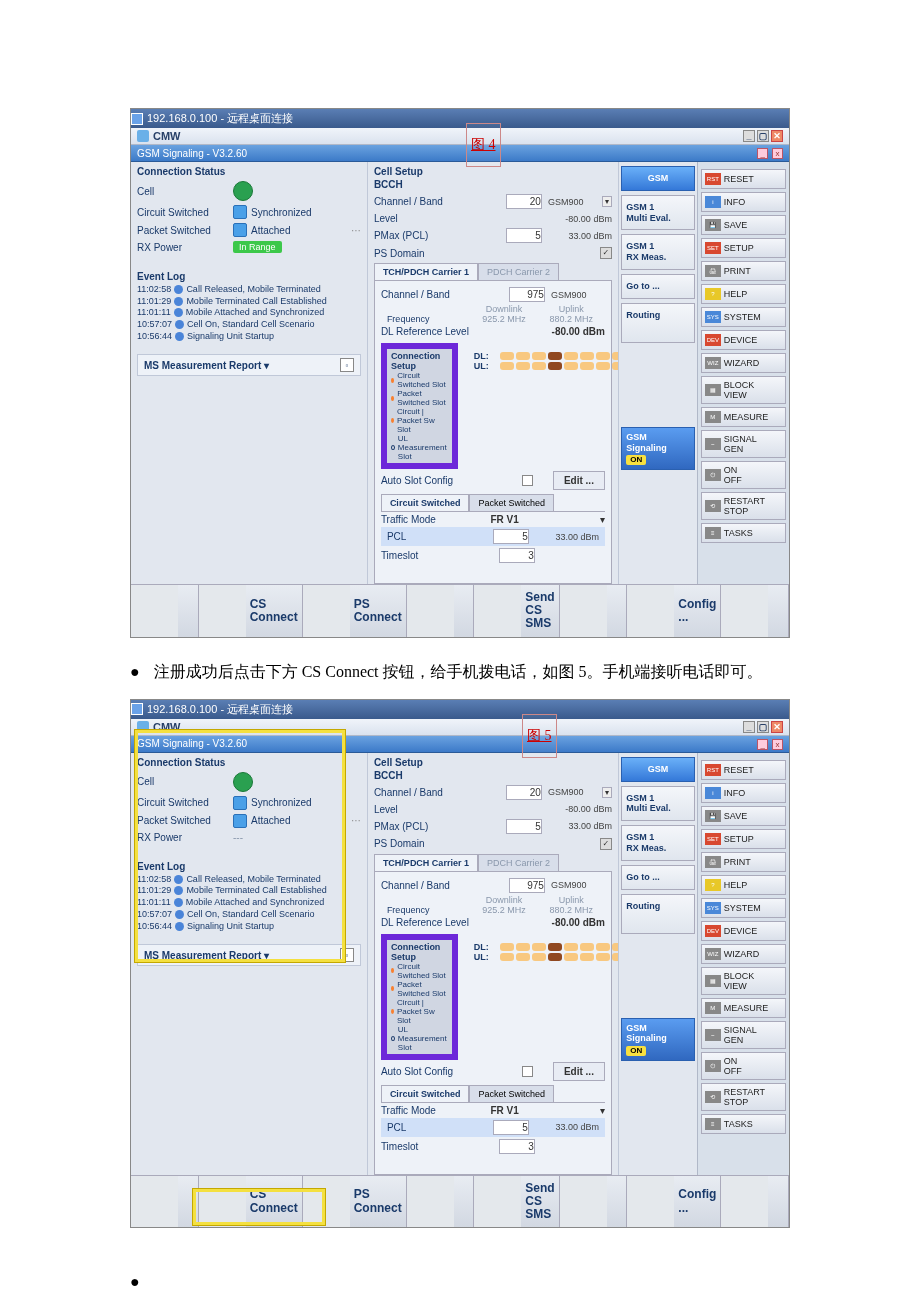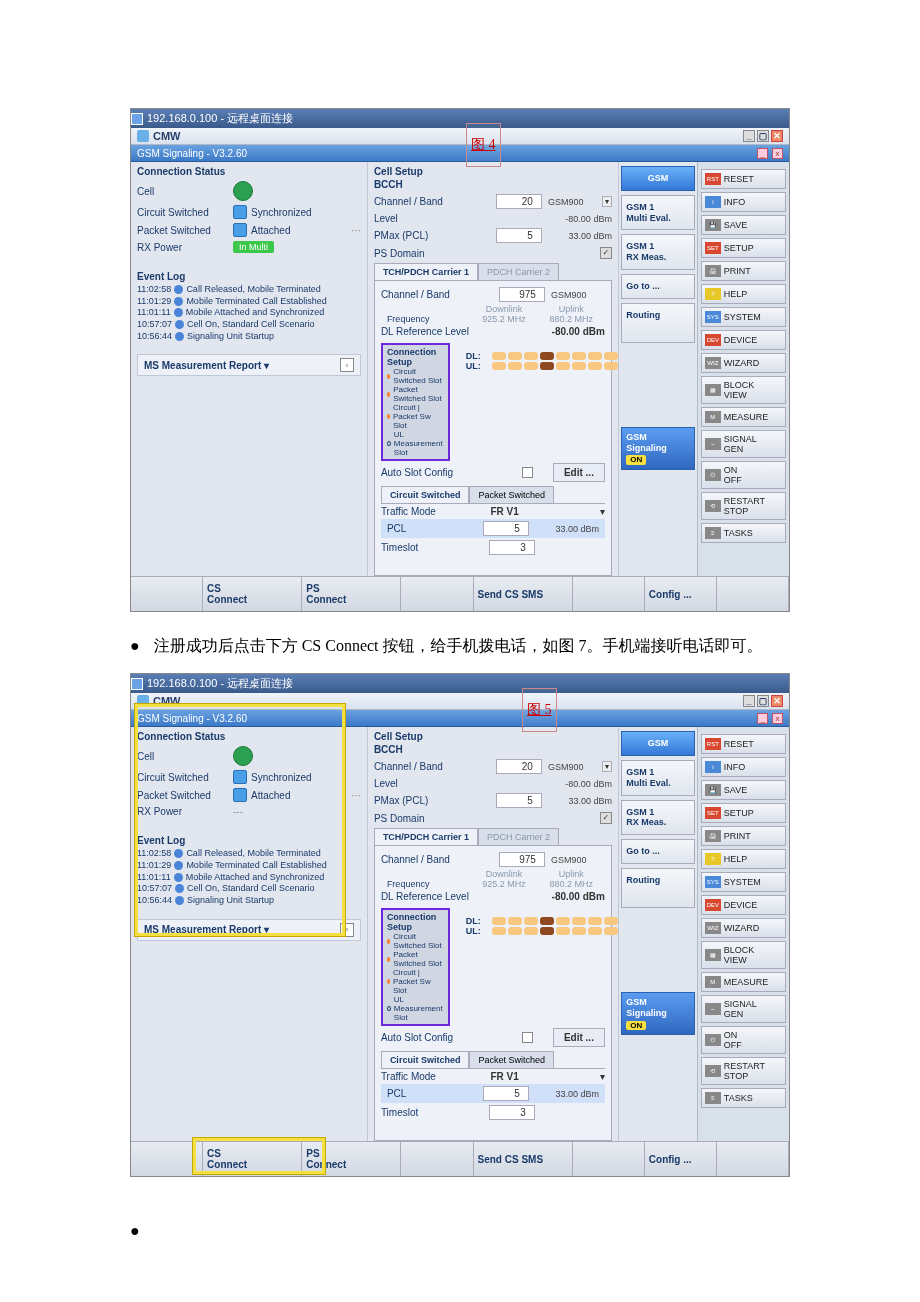--- a/index.html
+++ b/index.html
@@ -71,30 +71,30 @@
   .ms-report {
     margin:6px; padding:3px 6px;
     background:#eef2f8; border:1px solid #c0c8d8;
     font-weight:bold; color:#1a3a6a; font-size:10px;
     display:flex; justify-content:space-between; align-items:center;
   }
   .ms-report .box { width:14px; height:14px; border:1px solid #888; background:#fff; display:flex; align-items:center; justify-content:center; font-size:8px; }
   .mid-title { font-weight:bold; color:#1a3a6a; font-size:10px; padding:4px 6px 0 6px; }
   .form-row { display:flex; align-items:center; padding:2px 6px; font-size:10px; color:#333; }
   .form-row .fl { flex:1; color:#1a3a6a; }
-  .form-row .fv { width:46px; text-align:right; padding:1px 8px; background:#fff; border:1px solid #aab; }
+  .form-row .fv { width:36px; text-align:right; padding:1px 0; background:#fff; border:1px solid #aab; }
   .form-row .fu { width:60px; padding-left:6px; color:#444; font-size:9px; }
   .form-row .fu2 { width:70px; text-align:right; color:#444; font-size:9px; }
   .dim { color:#8a98ac; }
   .tab-row { display:flex; padding:2px 6px 0 6px; gap:0; }
   .tab { padding:3px 8px; font-size:9px; border:1px solid #aab; background:#d8deea; border-bottom:none; }
   .tab.active { background:#eef2f8; font-weight:bold; color:#1a3a6a; }
   .dl-ul-row { display:flex; font-size:9px; padding:0 6px; }
   .dl-ul-row .c1 { width:40%; } .dl-ul-row .c2 { width:30%; text-align:center; } .dl-ul-row .c3 { width:30%; text-align:center; }
-  .conn-setup-box { background:#d0d6e2; margin:4px 6px 0 6px; padding:2px 4px; border:2px solid #6d28d9; }
+  .conn-setup-box { background:#d0d6e2; margin:4px 6px 0 6px; padding:2px 4px; border:6px solid #6d28d9; }
   .conn-setup-box .ct { font-weight:bold; font-size:9px; color:#1a3a6a; }
   .conn-setup-box .cl { font-size:8px; color:#1a3a6a; display:flex; align-items:center; gap:3px; }
   .dot-orange { width:5px; height:5px; background:#f88030; border-radius:50%; display:inline-block; }
   .slot-row { display:flex; align-items:center; padding:0 6px; gap:6px; font-size:9px; }
   .slot-row .sl { width:20px; color:#1a3a6a;font-weight:bold; }
   .slots { display:flex; gap:2px; }
   .slot { width:14px; height:8px; background:#f8c880; border-radius:3px; }
   .slot.dark { background:#904820; }
   .btn-mid { padding:3px 10px; background:#e8ecf4; border:1px solid #aab; font-size:10px; }
   .side-btn {
@@ -112,21 +112,21 @@
     padding:3px 3px; font-size:9px; color:#222;
   }
   .right-btn .ic { width:16px; height:12px; background:#888; display:inline-block; font-size:6px; color:#fff; text-align:center; line-height:12px; overflow:hidden; }
   .right-btn .ic.red { background:#d84830; }
   .right-btn .ic.yel { background:#e8c828; }
   .right-btn .ic.blu { background:#4a88d8; }
   .bottom-bar { display:flex; border-top:1px solid #aab; }
   .bottom-btn {
     flex:1; display:flex; align-items:center; padding:6px 4px;
     background:linear-gradient(#e8ecf2,#d2d8e2); border-right:1px solid #aab;
-    font-size:10px; color:#1a3a6a; font-weight:bold; line-height:1.1;
+    font-size:12px; color:#1a3a6a; font-weight:bold; line-height:1.1;margin-left:47px;
   }
   .bottom-btn.narrow { flex:0.7; }
   .caption-label {
     position:absolute;
     color:#c00; font-size:14px; z-index:5;
     font-family:"SimSun","宋体",serif;
     border:1px solid #c88; padding:12px 4px;
     background:rgba(255,255,255,0.05);
     text-decoration:underline;
   }
@@ -186,21 +186,21 @@
         <span>Synchronized</span>
       </div>
       <div class="status-row">
         <span class="lbl">Packet Switched</span>
         <span class="status-icon"></span>
         <span>Attached</span>
         <span style="margin-left:auto;color:#888;">···</span>
       </div>
       <div class="status-row">
         <span class="lbl">RX Power</span>
-        <span class="green-badge">In Multi</span>
+        <span class="green-badge">In Range</span>
       </div>
 
       <div style="height:12px;"></div>
       <div class="section-title">Event Log</div>
       <div class="event-log">
         <div class="event-line">
             <span class="t">11:02:58</span>
             <span class="info-icon"></span>
             <span>Call Released, Mobile Terminated</span>
           </div>
@@ -445,21 +445,21 @@
     <div class="bottom-btn narrow"></div>
     <div class="bottom-btn">Send CS SMS</div>
     <div class="bottom-btn narrow"></div>
     <div class="bottom-btn narrow">Config ...</div>
     <div class="bottom-btn narrow"></div>
   </div>
 </div>
 
 <div class="instruction">
   <span class="bullet">●</span>
-  <span>注册成功后点击下方 CS Connect 按钮，给手机拨电话，如图 7。手机端接听电话即可。</span>
+  <span>注册成功后点击下方 CS Connect 按钮，给手机拨电话，如图 5。手机端接听电话即可。</span>
 </div>
 
 <div id="shot2-container">
     <div class="screenshot" id="shot2">
   <div class="caption-label" style="top: 14px; left: 385px; margin-left: 6px;">图 5</div>
 
   <div class="title-bar">
     <span class="icon-sq"></span>
     <span>192.168.0.100 - 远程桌面连接</span>
   </div>

